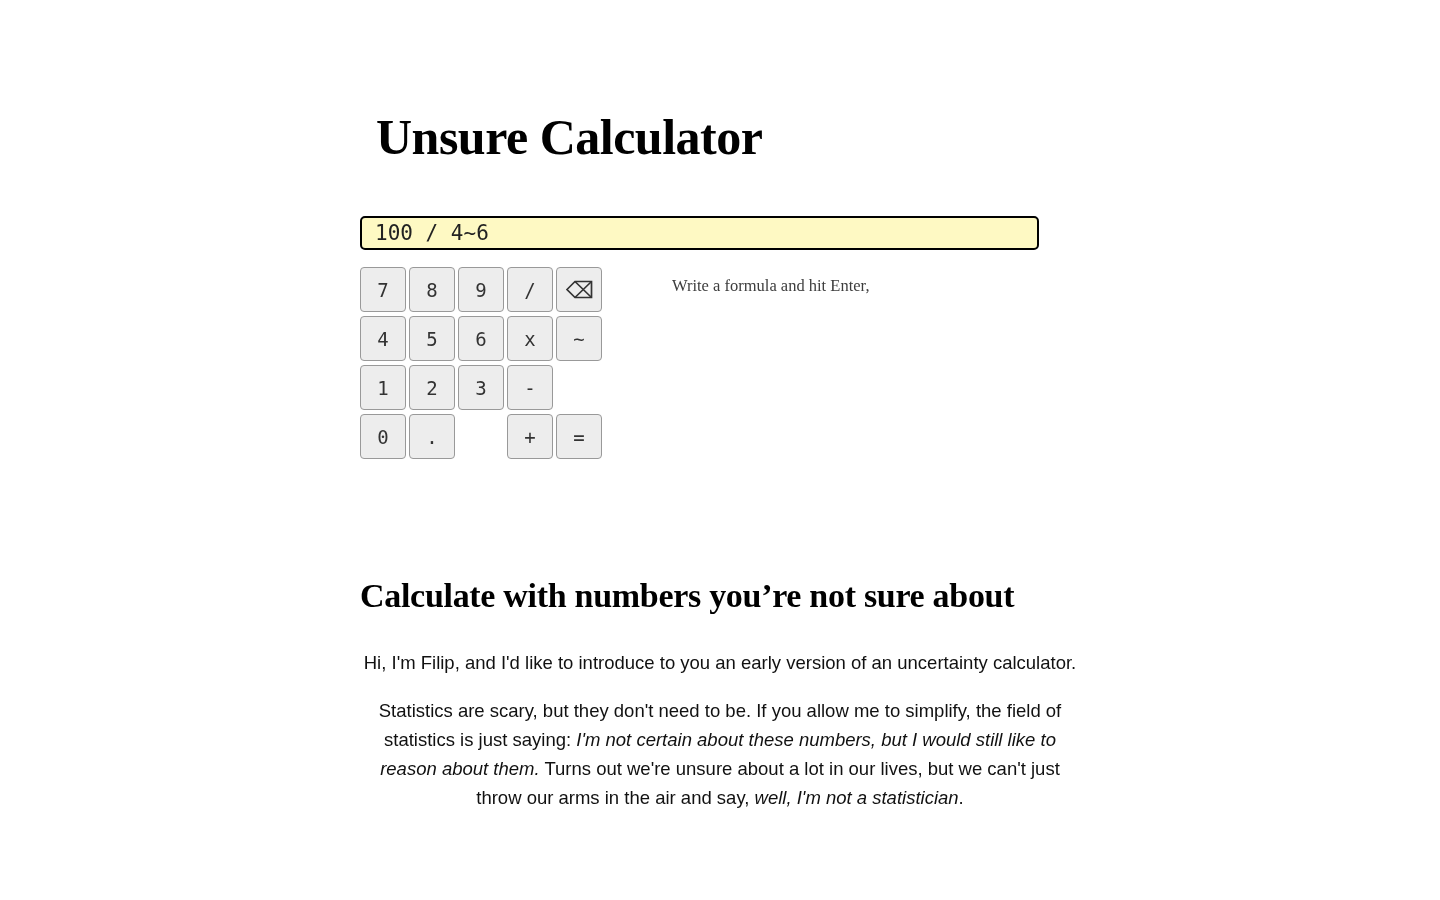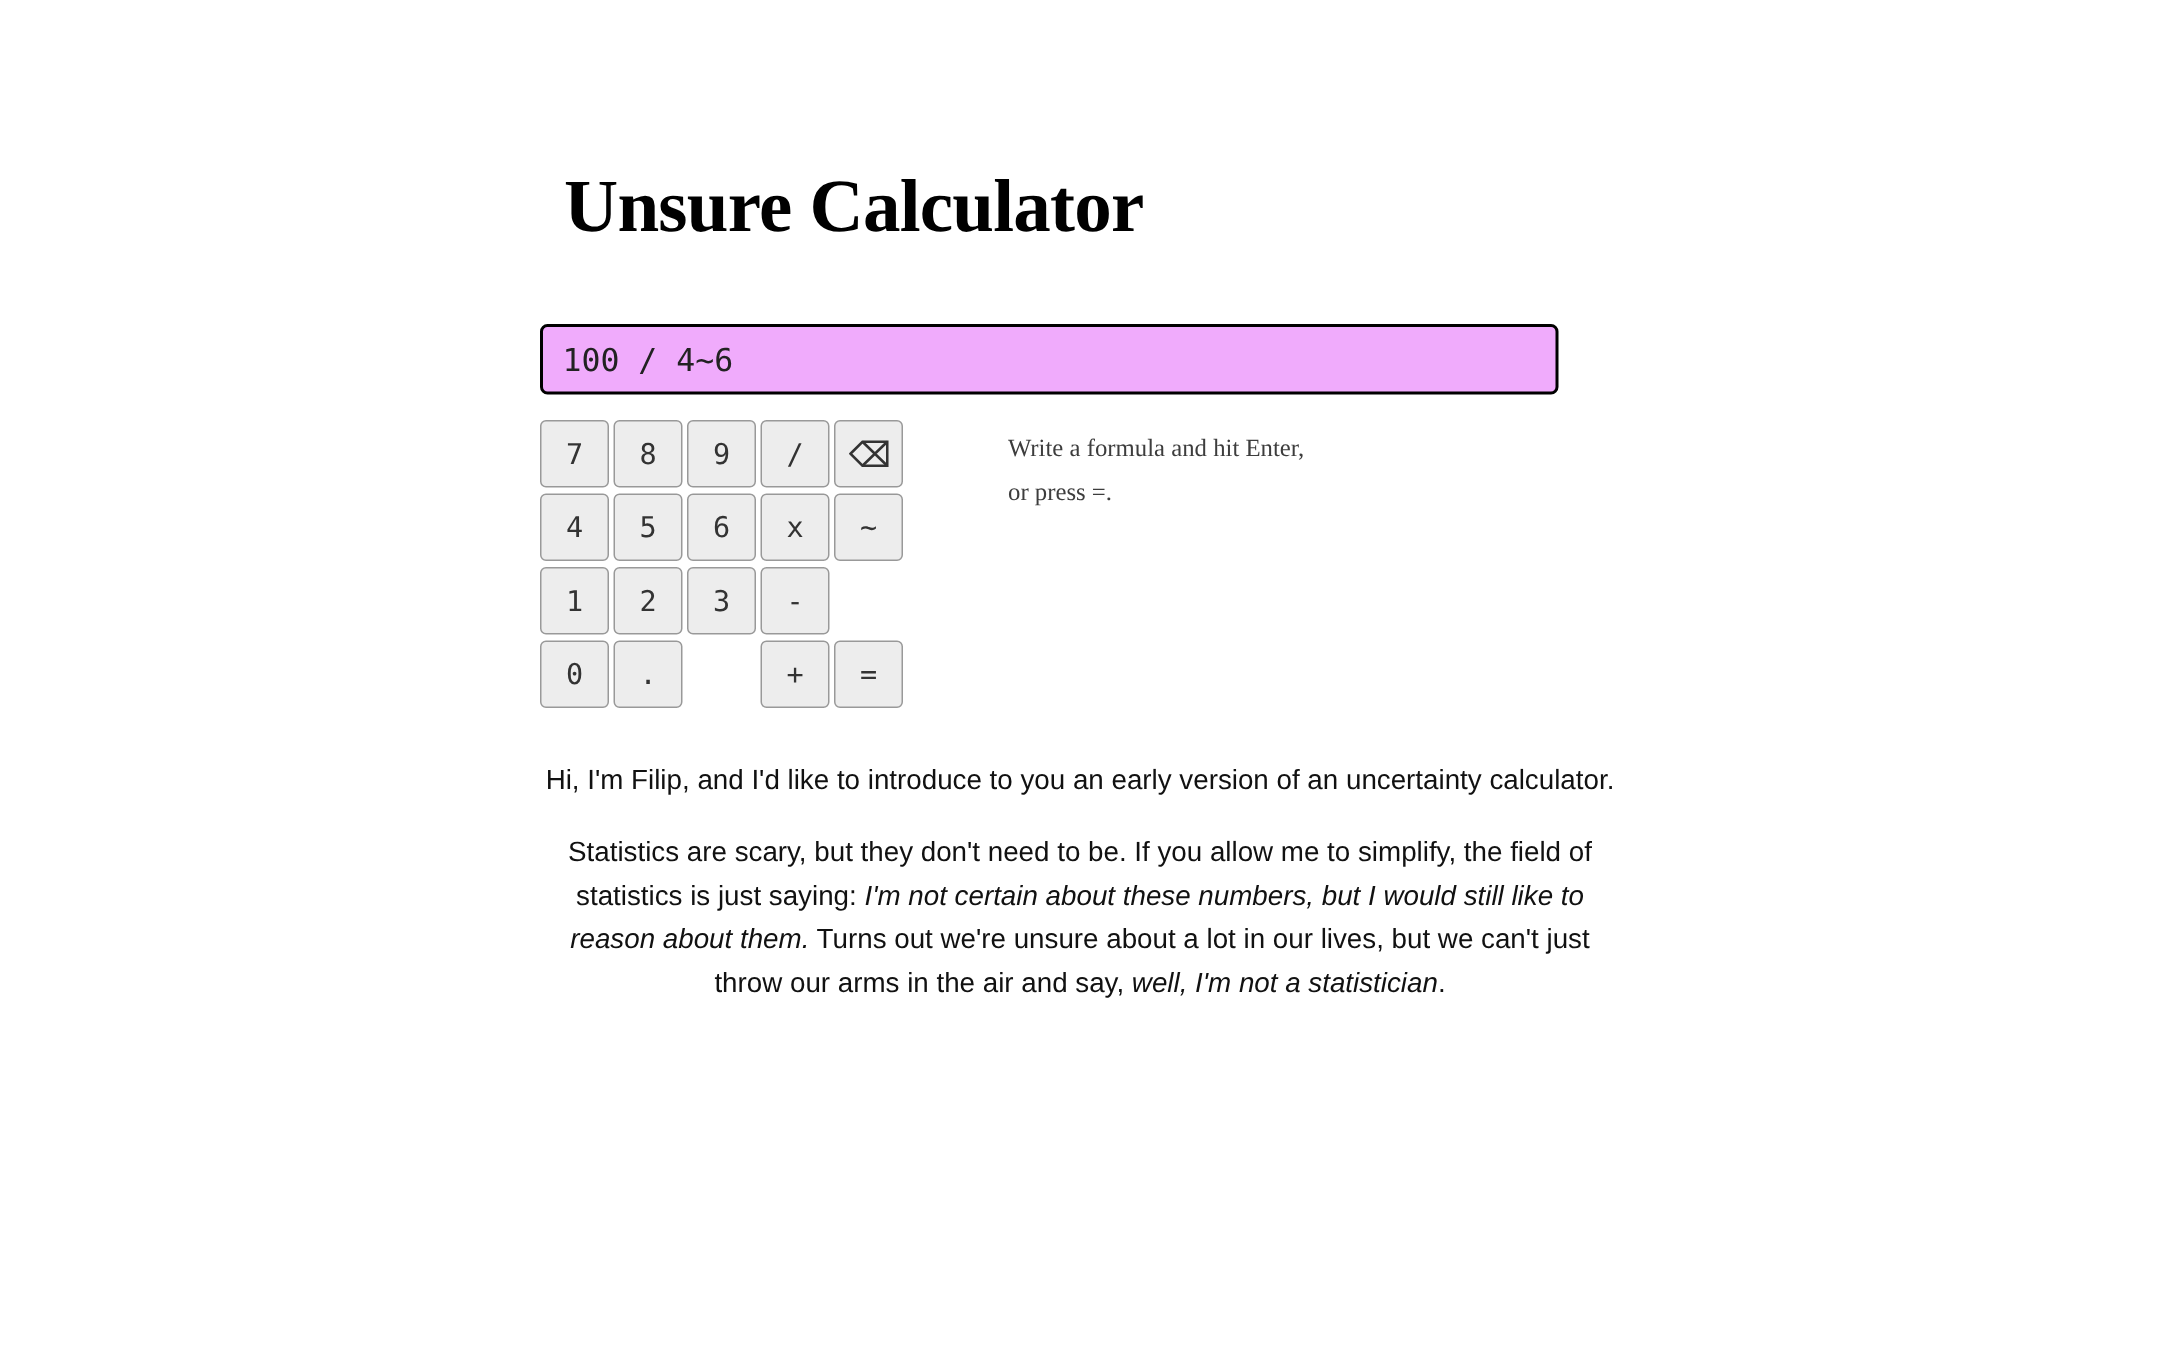--- a/index.html
+++ b/index.html
@@ -17,25 +17,25 @@
     font-size: 50px;
     letter-spacing: -0.5px;
     margin: 16px;
     color: #000;
   }
 
   input.formula {
     display: block;
     margin-top: 50px;
     width: 679px;
-    height: 47px;
+    height: 34px;
     padding: 0 13px;
     border: 2px solid #000;
     border-radius: 5px;
-    background: #f0abfc;
+    background: #fef9c3;
     font-family: "DejaVu Sans Mono", monospace;
     font-size: 21px;
     color: #222;
     outline: none;
   }
 
   .calc-row { display: flex; align-items: flex-start; margin-top: 17px; }
 
   .keypad {
     display: grid;
@@ -126,23 +126,23 @@
 
       <button class="key">0</button>
       <button class="key">.</button>
       <div class="key-spacer"></div>
       <button class="key">+</button>
       <button class="key">=</button>
     </div>
 
     <div class="hint">
       <div>Write a formula and hit Enter,</div>
-      <div>or press =.</div>
     </div>
 
   </div>
 
+  <h2 class="section-heading">Calculate with numbers you’re not sure about</h2>
 
   <p class="body-text">Hi, I'm Filip, and I'd like to introduce to you an early version of an uncertainty calculator.</p>
 
   <p class="body-text"><span>Statistics are scary, but they don't need to be. If you allow me to simplify, the field of statistics is just saying: </span><em>I'm not certain about these numbers, but I would still like to reason about them.</em><span> Turns out we're unsure about a lot in our lives, but we can't just throw our arms in the air and say, </span><em>well, I'm not a statistician</em><span>.</span></p>
 
 </main>
 
 </body></html>

